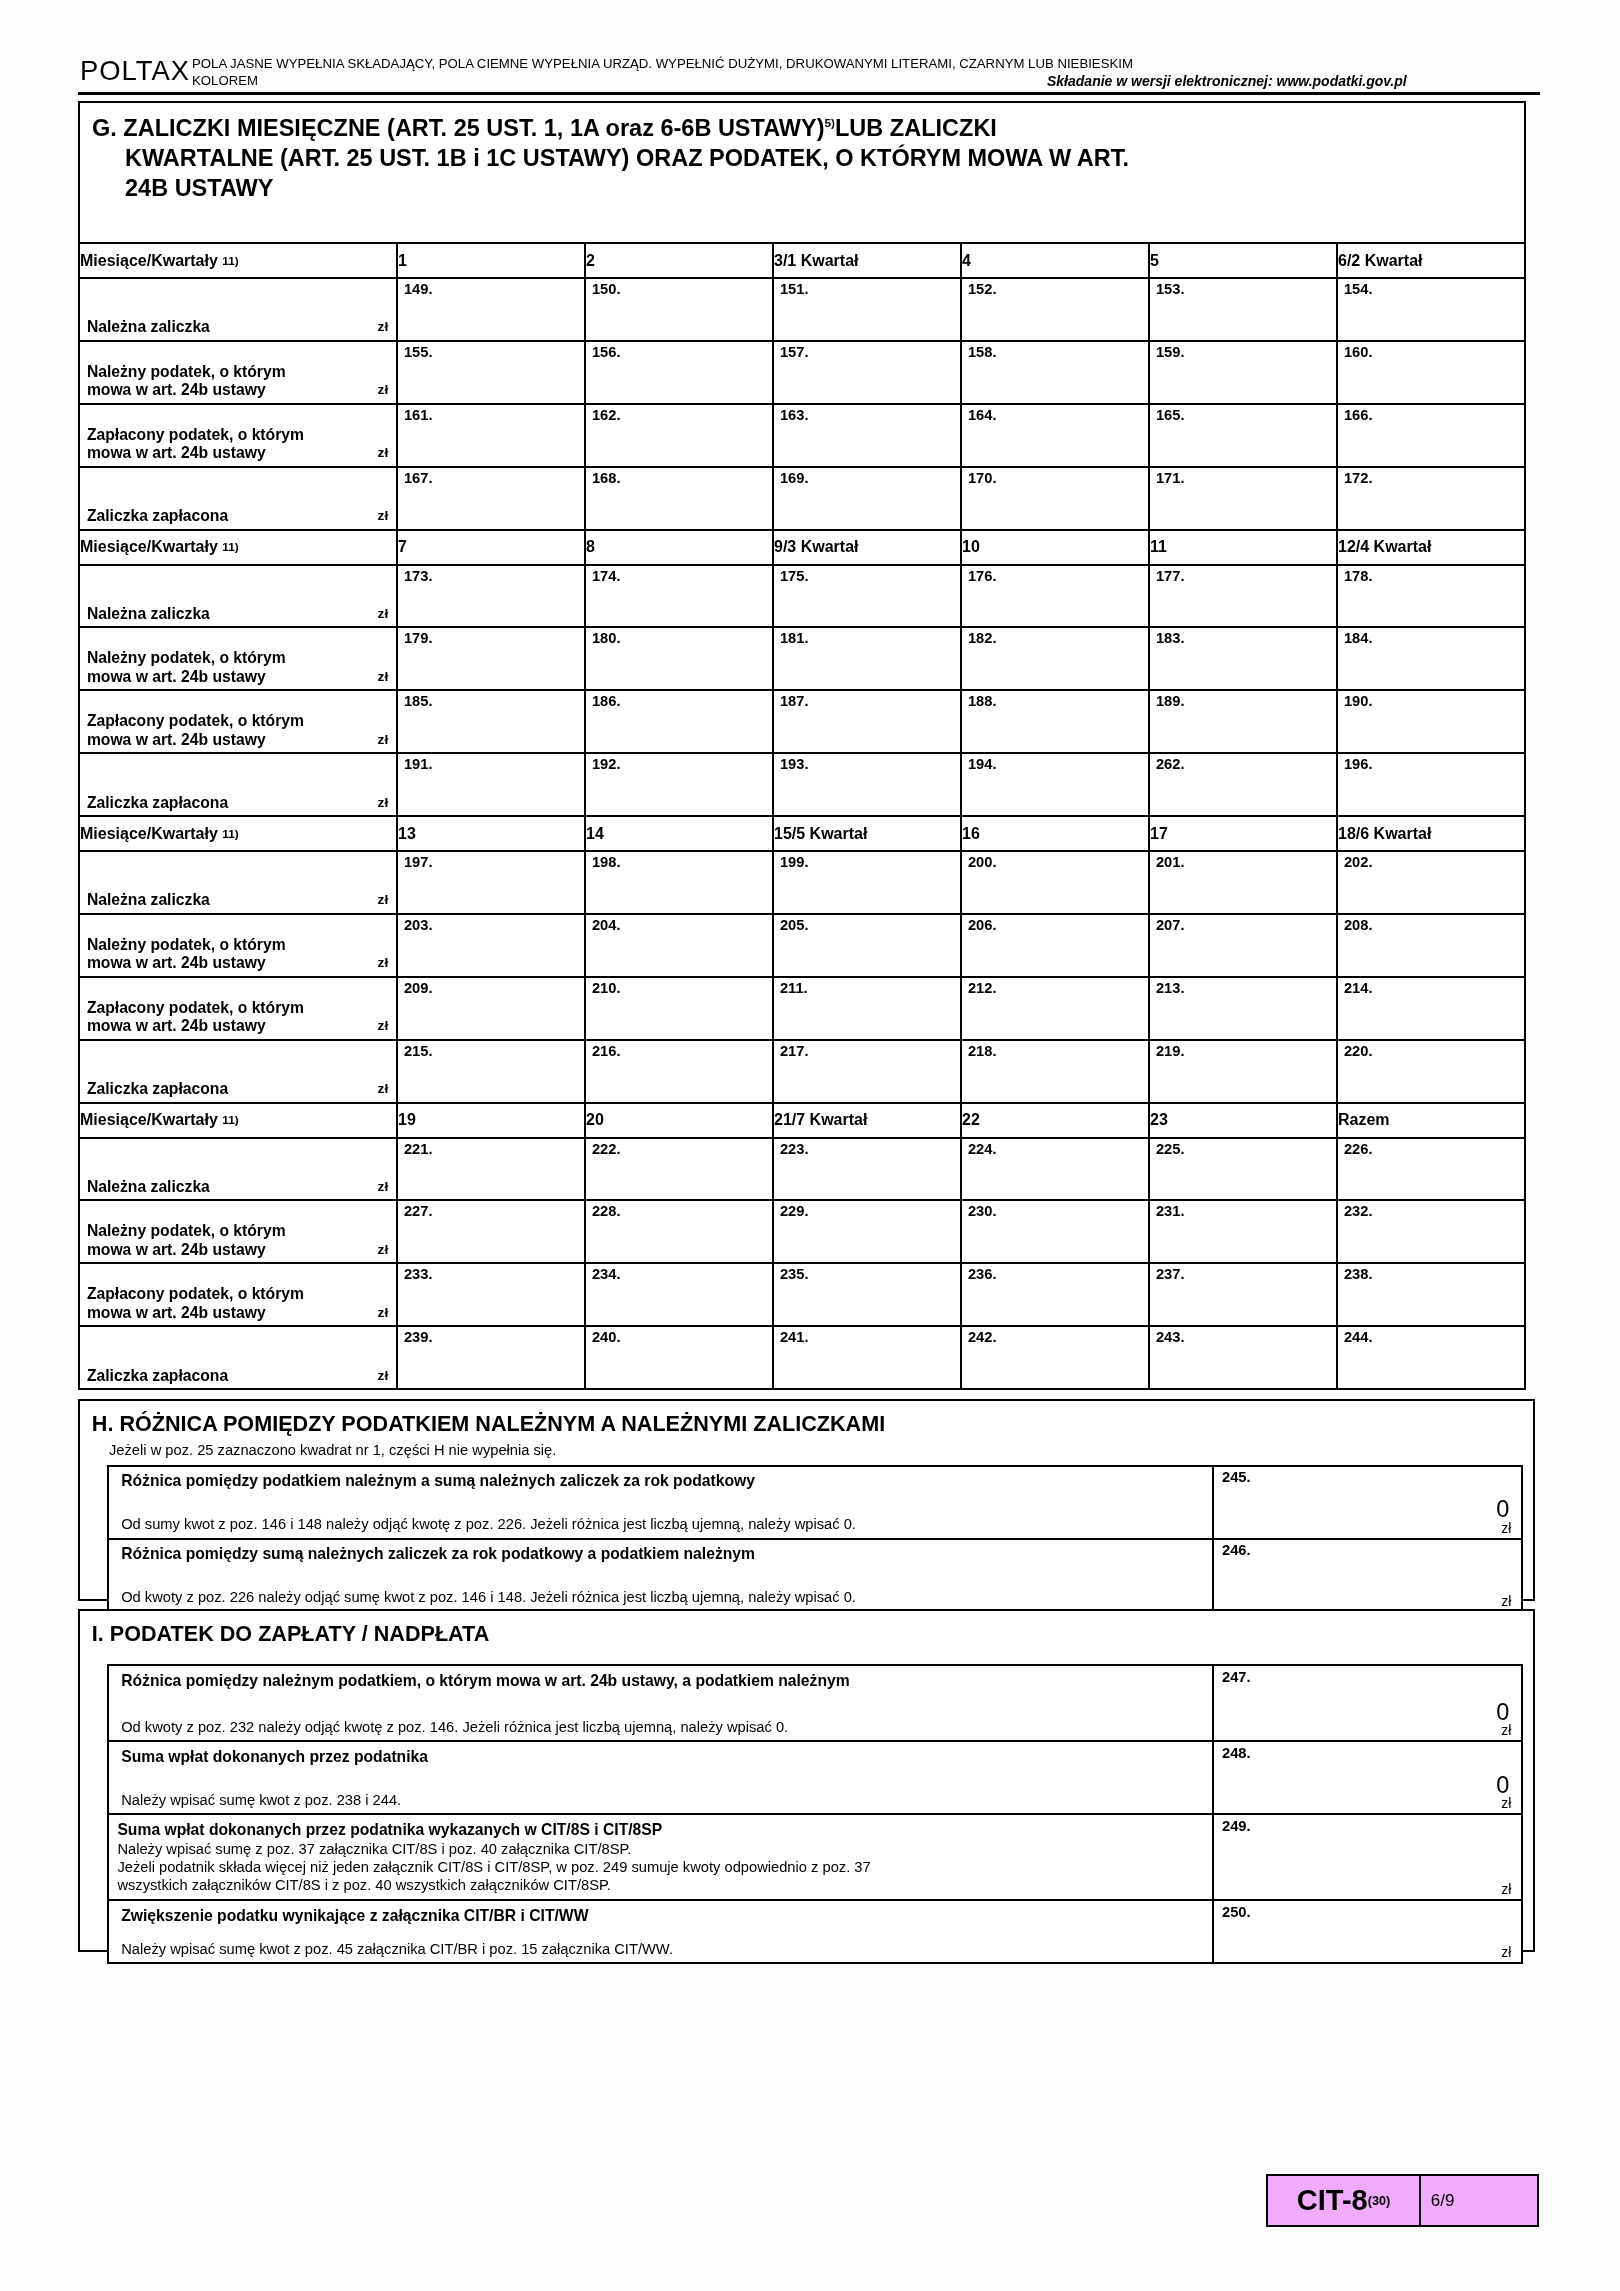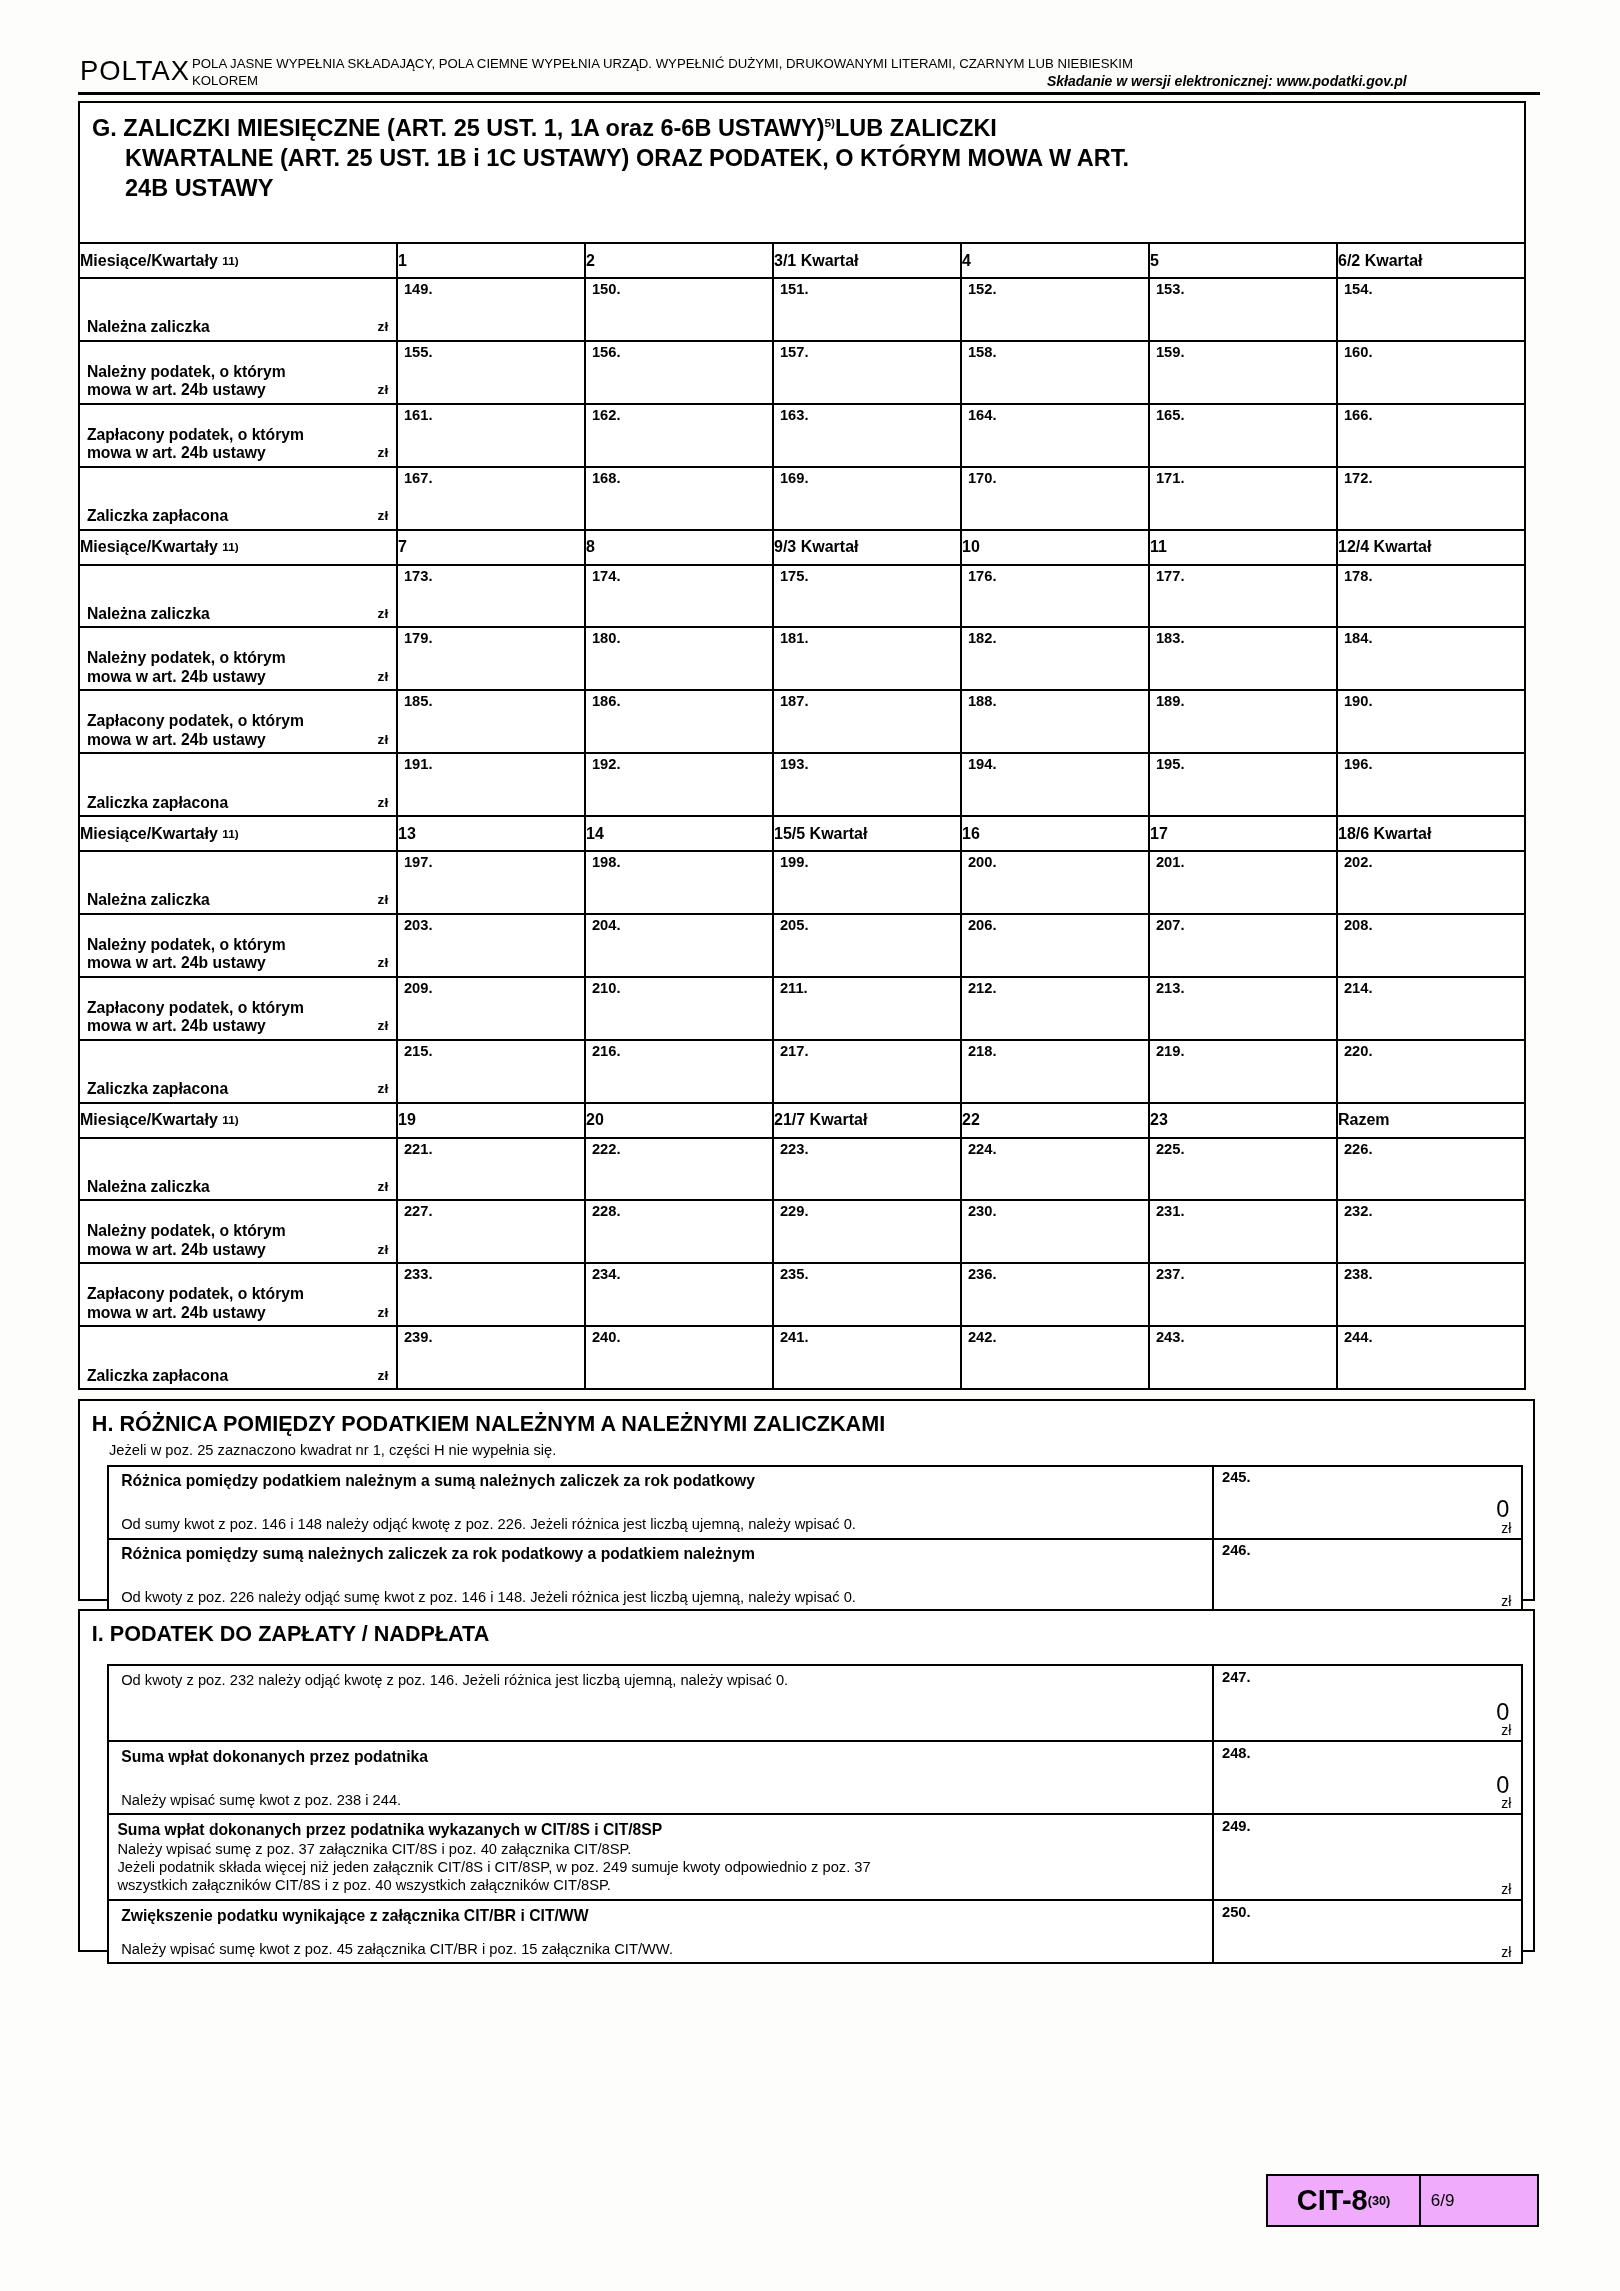--- a/index.html
+++ b/index.html
@@ -165,21 +165,21 @@
       <div class="gc dc"><span class="num">189.</span></div>
       <div class="gc dc"><span class="num">190.</span></div>
       <div class="gc lbl">
         <span class="lbl-t">Zaliczka zapłacona</span>
         <span class="zl">zł</span>
       </div>
       <div class="gc dc"><span class="num">191.</span></div>
       <div class="gc dc"><span class="num">192.</span></div>
       <div class="gc dc"><span class="num">193.</span></div>
       <div class="gc dc"><span class="num">194.</span></div>
-      <div class="gc dc"><span class="num">195.</span></div>
+      <div class="gc dc"><span class="num">262.</span></div>
       <div class="gc dc"><span class="num">196.</span></div>
       <div class="gc head corner"><span>Miesiące/Kwartały</span>&nbsp;<sup class="gsup">11)</sup></div>
       <div class="gc head">13</div>
       <div class="gc head">14</div>
       <div class="gc head">15/5 Kwartał</div>
       <div class="gc head">16</div>
       <div class="gc head">17</div>
       <div class="gc head">18/6 Kwartał</div>
       <div class="gc lbl">
         <span class="lbl-t">Należna zaliczka</span>
@@ -298,20 +298,21 @@
       </div>
     </div>
   </div>
 </div>
 
 <div id="secI" class="secbox">
   <div class="sec-title">I. PODATEK DO ZAPŁATY / NADPŁATA</div>
   <div class="frows">
     <div class="frow">
       <div class="flab">
+        <div class="fl-title">Różnica pomiędzy należnym podatkiem, o którym mowa w art. 24b ustawy, a podatkiem należnym</div>
         <div class="fl-instr">Od kwoty z poz. 232 należy odjąć kwotę z poz. 146. Jeżeli różnica jest liczbą ujemną, należy wpisać 0.</div>
       </div>
       <div class="fval">
         <span class="fnum">247.</span>
         <span class="fv0">0</span>
         <span class="fcur">zł</span>
       </div>
     </div>
     <div class="frow">
       <div class="flab">

